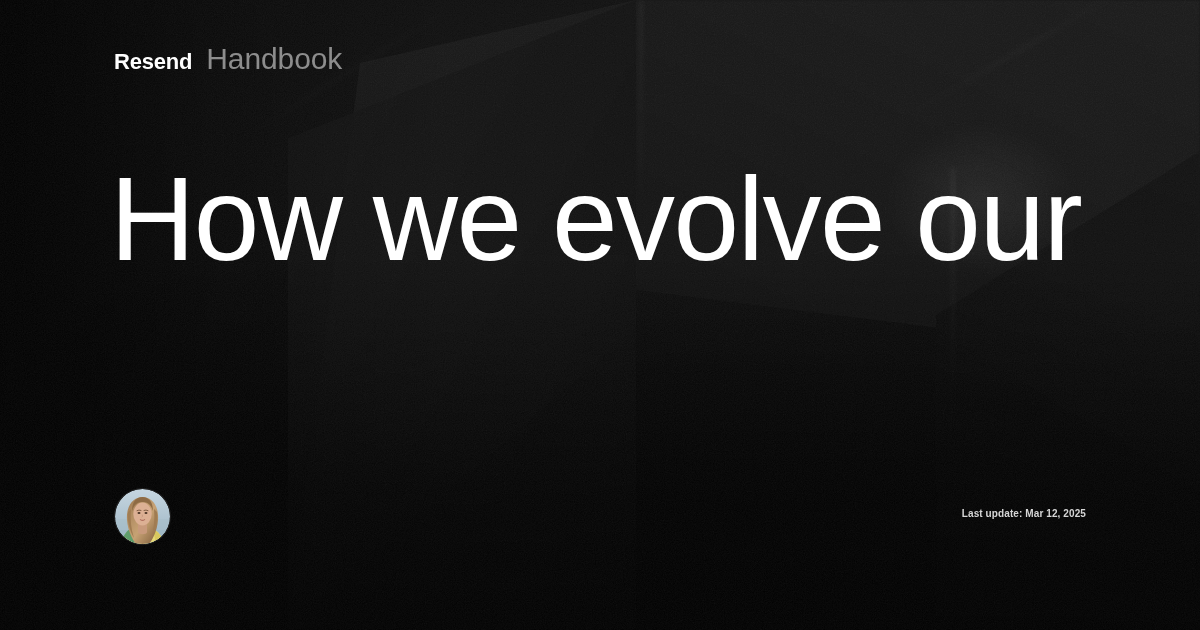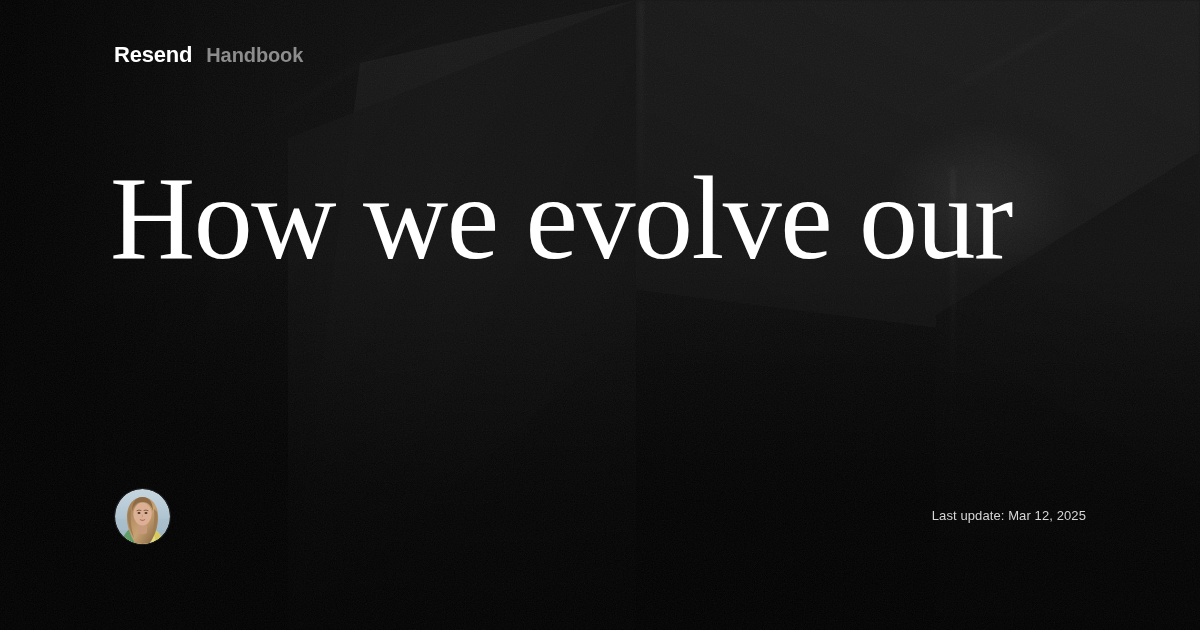--- a/index.html
+++ b/index.html
@@ -140,36 +140,36 @@
     z-index:5;
   }
   .brand {
     font-size:22px;
     font-weight:700;
     letter-spacing:-0.2px;
     color:#ffffff;
     line-height:1;
   }
   .section {
-    font-size:20px;
-    font-weight:700;
+    font-size:30px;
+    font-weight:400;
     letter-spacing:-0.1px;
     color:#8d8d8d;
     line-height:1;
     text-align:right;
   }
 
   
   .title {
     position:absolute;
     left:110px;
     top:168px;
     width:960px;
     z-index:5;
-    font-family:Liberation Serif, serif;
+    font-family:Liberation Sans, sans-serif;
     font-weight:400;
     font-size:118px;
     line-height:102px;
     letter-spacing:-1.5px;
     color:#ffffff;
   }
   .title-line { display:block; white-space:nowrap; }
 
   
   .avatar {
@@ -183,22 +183,22 @@
     z-index:5;
     box-shadow:0 0 0 1px rgba(255,255,255,.10);
   }
   .avatar svg { display:block; width:55px; height:55px; }
 
   
   .last-update {
     position:absolute;
     right:114px;
     top:508px;
-    font-size:13px;
-    font-weight:400;
+    font-size:10px;
+    font-weight:700;
     letter-spacing:.1px;
     color:#d6d6d6;
     white-space:nowrap;
     z-index:5;
   }
 </style>
 </head>
 <body>
 
 <div class="og-card">

